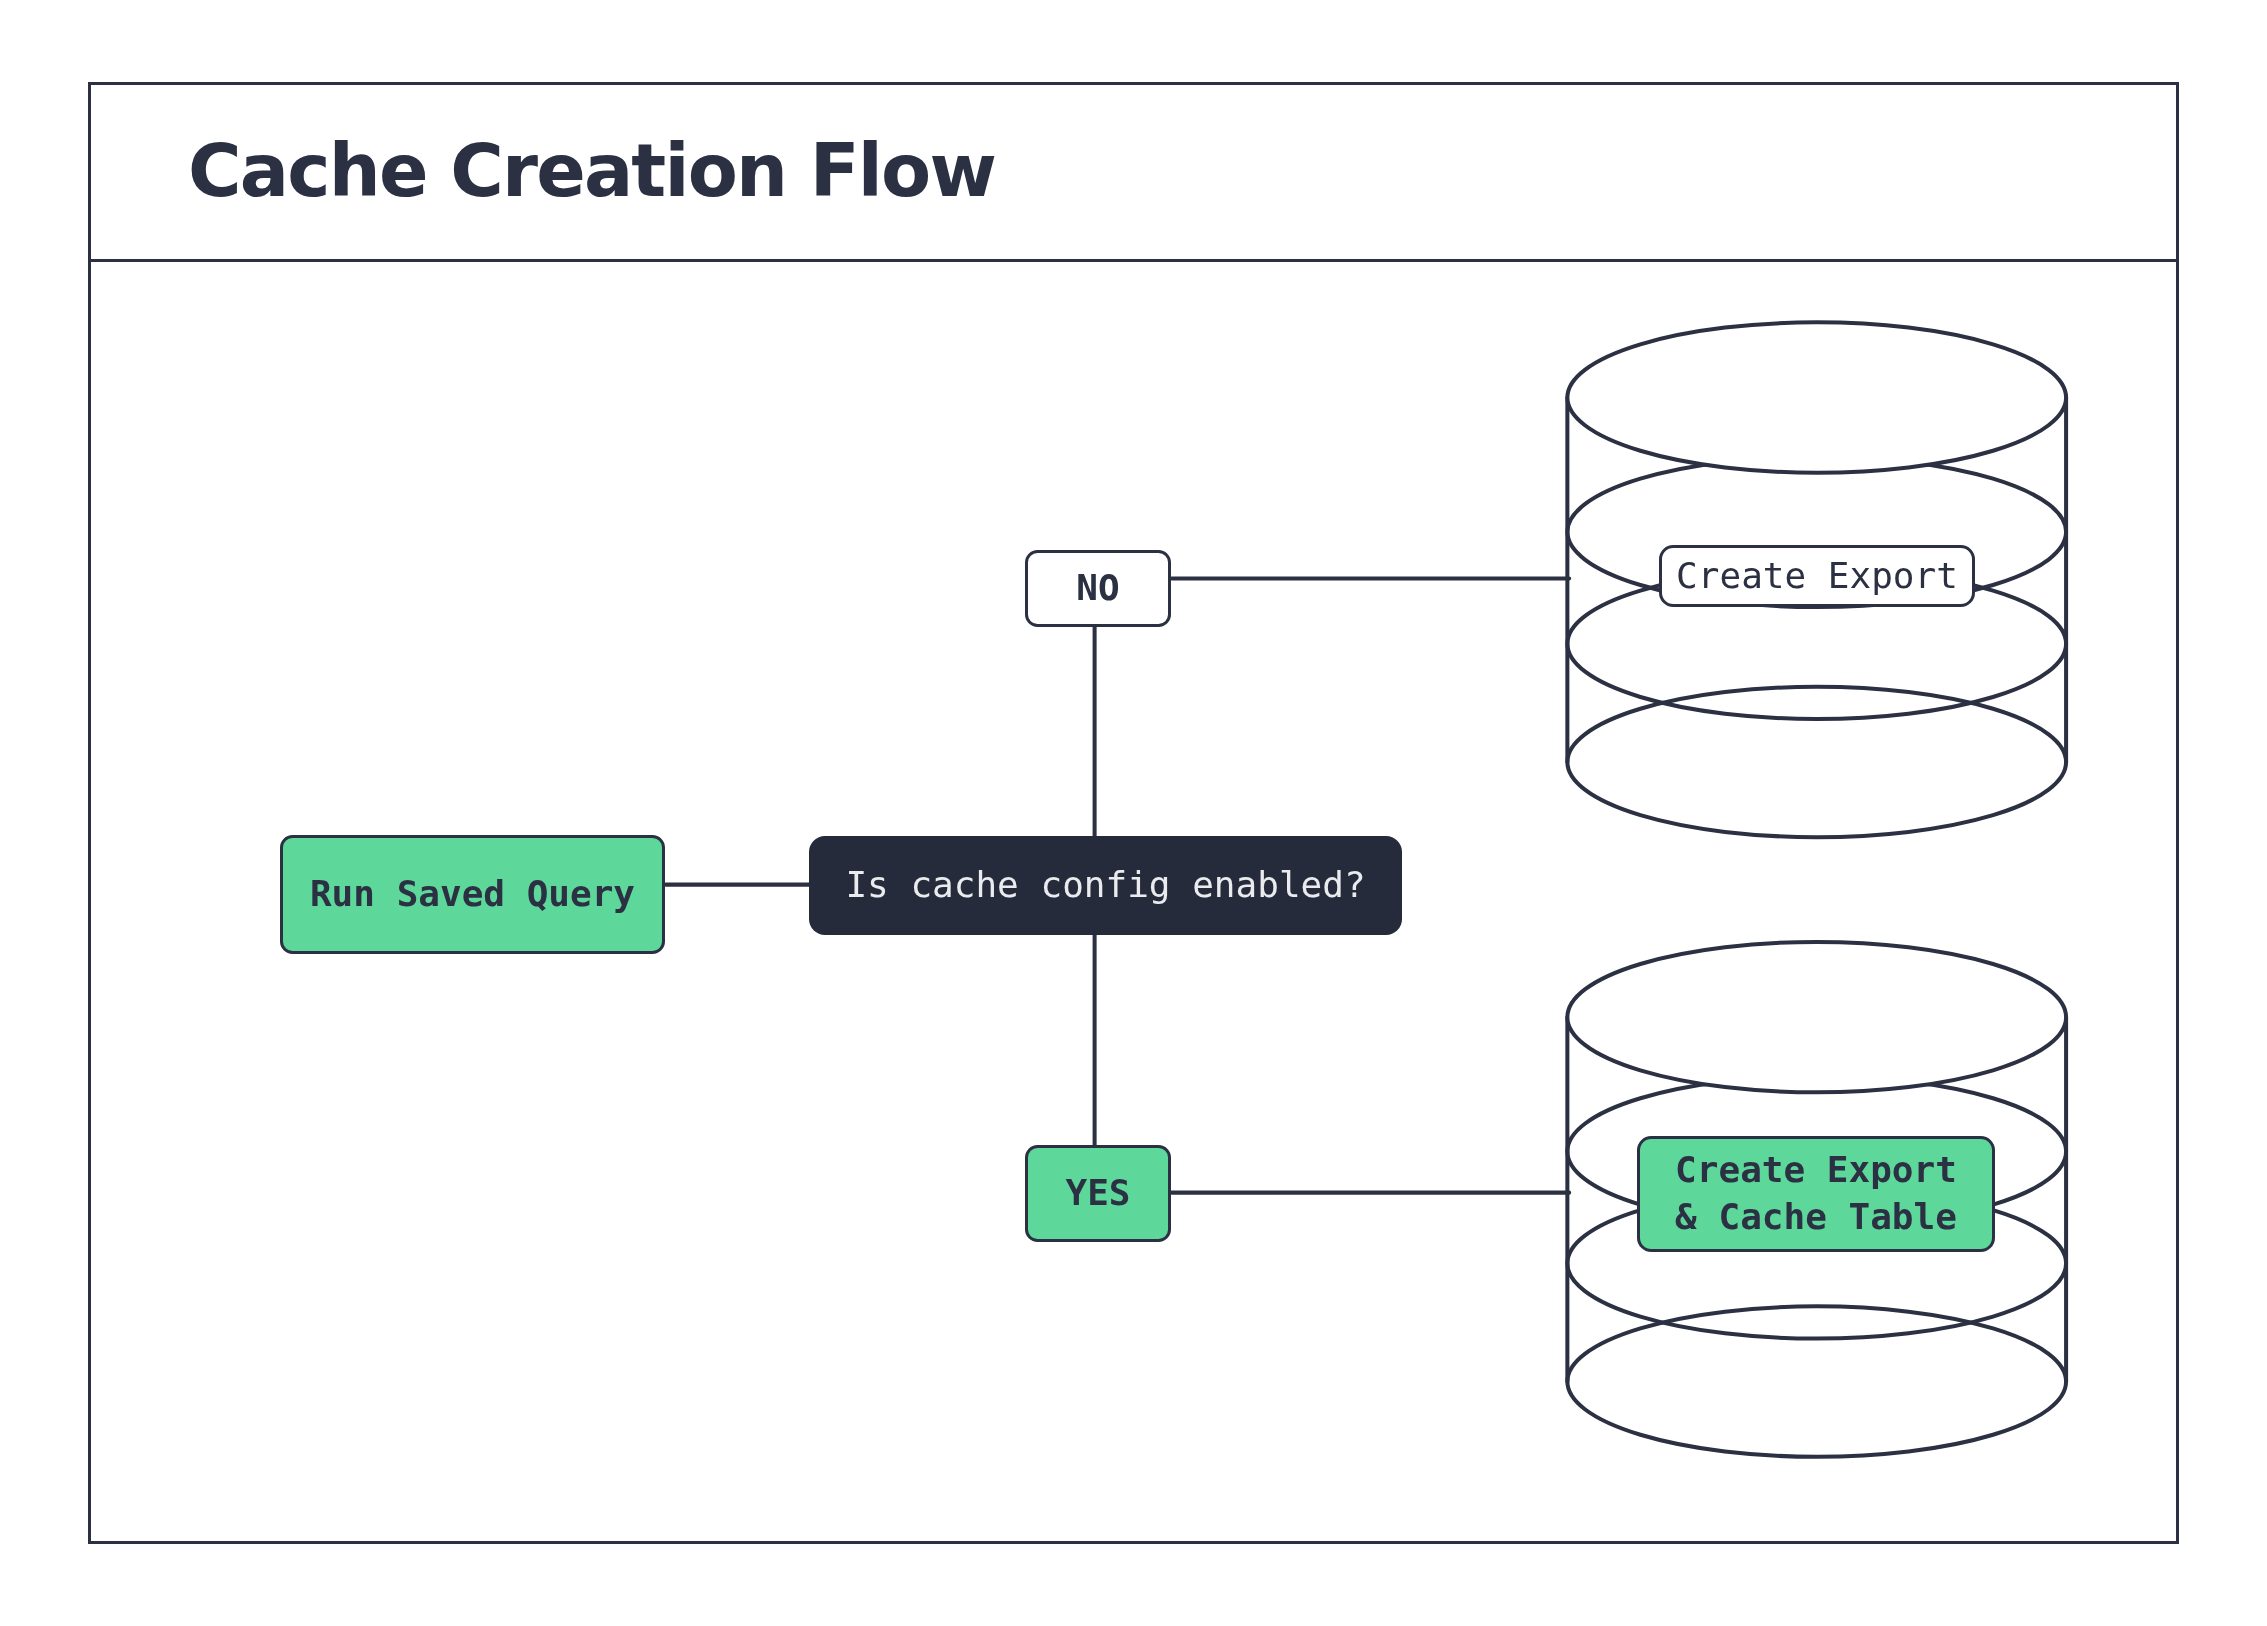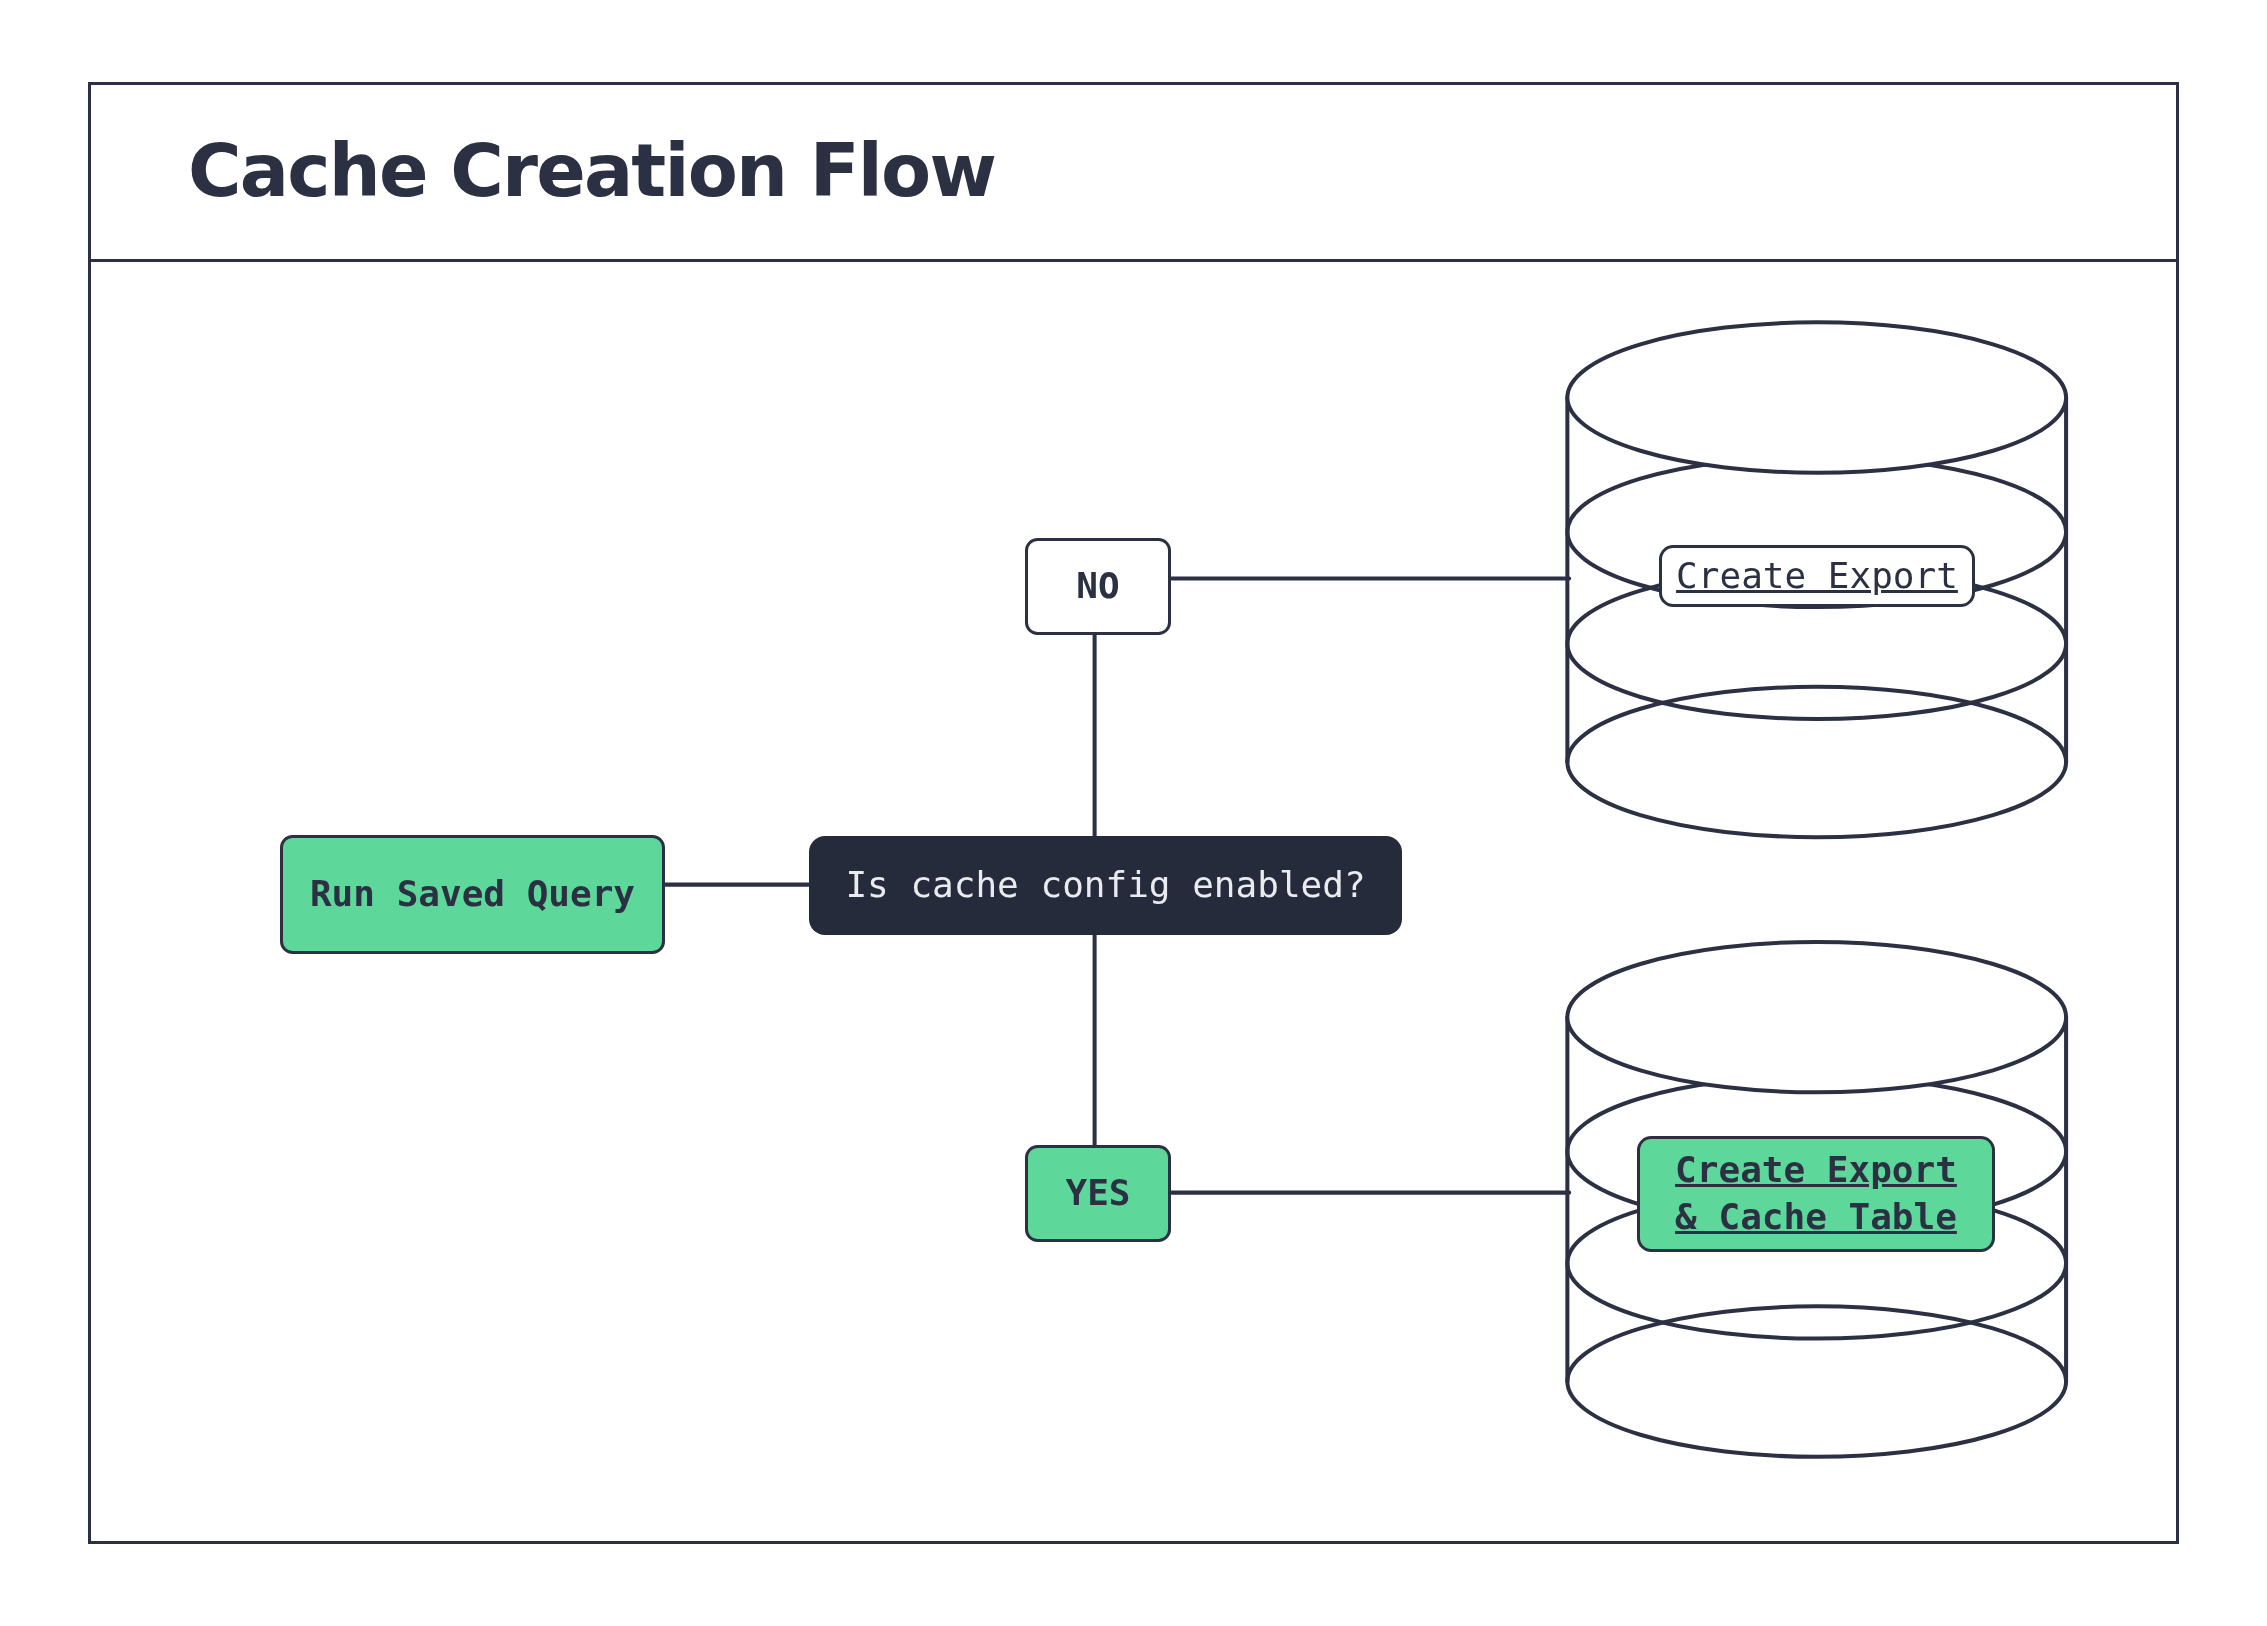--- a/index.html
+++ b/index.html
@@ -32,24 +32,24 @@
   svg.diagram{position:absolute;left:0;top:0;}
   .node{
     position:absolute;box-sizing:border-box;
     display:flex;align-items:center;justify-content:center;
     text-align:center;color:var(--ink,#2b3142);
     font-size:36px;line-height:1.3;white-space:nowrap;
   }
   .node.green{background:var(--green,#5ed79b);border:3.6px solid var(--ink,#2b3142);border-radius:12.5px;font-weight:700;}
   .node.white{background:#ffffff;border:3.6px solid var(--ink,#2b3142);border-radius:12.5px;font-weight:700;}
   .node.dark{background:var(--dark-bg,#252b3a);border-radius:16px;color:var(--light-text,#e9ebef);font-weight:400;text-align:center;}
-  .node.label{border-radius:14.3px;text-decoration:underline;}
+  .node.label{border-radius:14.3px;}
   #node-start{left:280px;top:835px;width:385px;height:119px;}
   #node-question{left:809px;top:836px;width:593px;height:99px;}
-  #node-no{left:1025px;top:538px;width:146px;height:97px;}
+  #node-no{left:1025px;top:550px;width:146px;height:77px;}
   #node-yes{left:1025px;top:1145px;width:146px;height:97px;}
   #node-no-result{left:1659px;top:545px;width:316px;height:62px;font-weight:400;}
   #node-yes-result{left:1637px;top:1136px;width:358px;height:116px;flex-direction:column;}
   #node-yes-result .ln{display:block;}
 </style>
 </head>
 <body>
 
 <div class="canvas">
 

